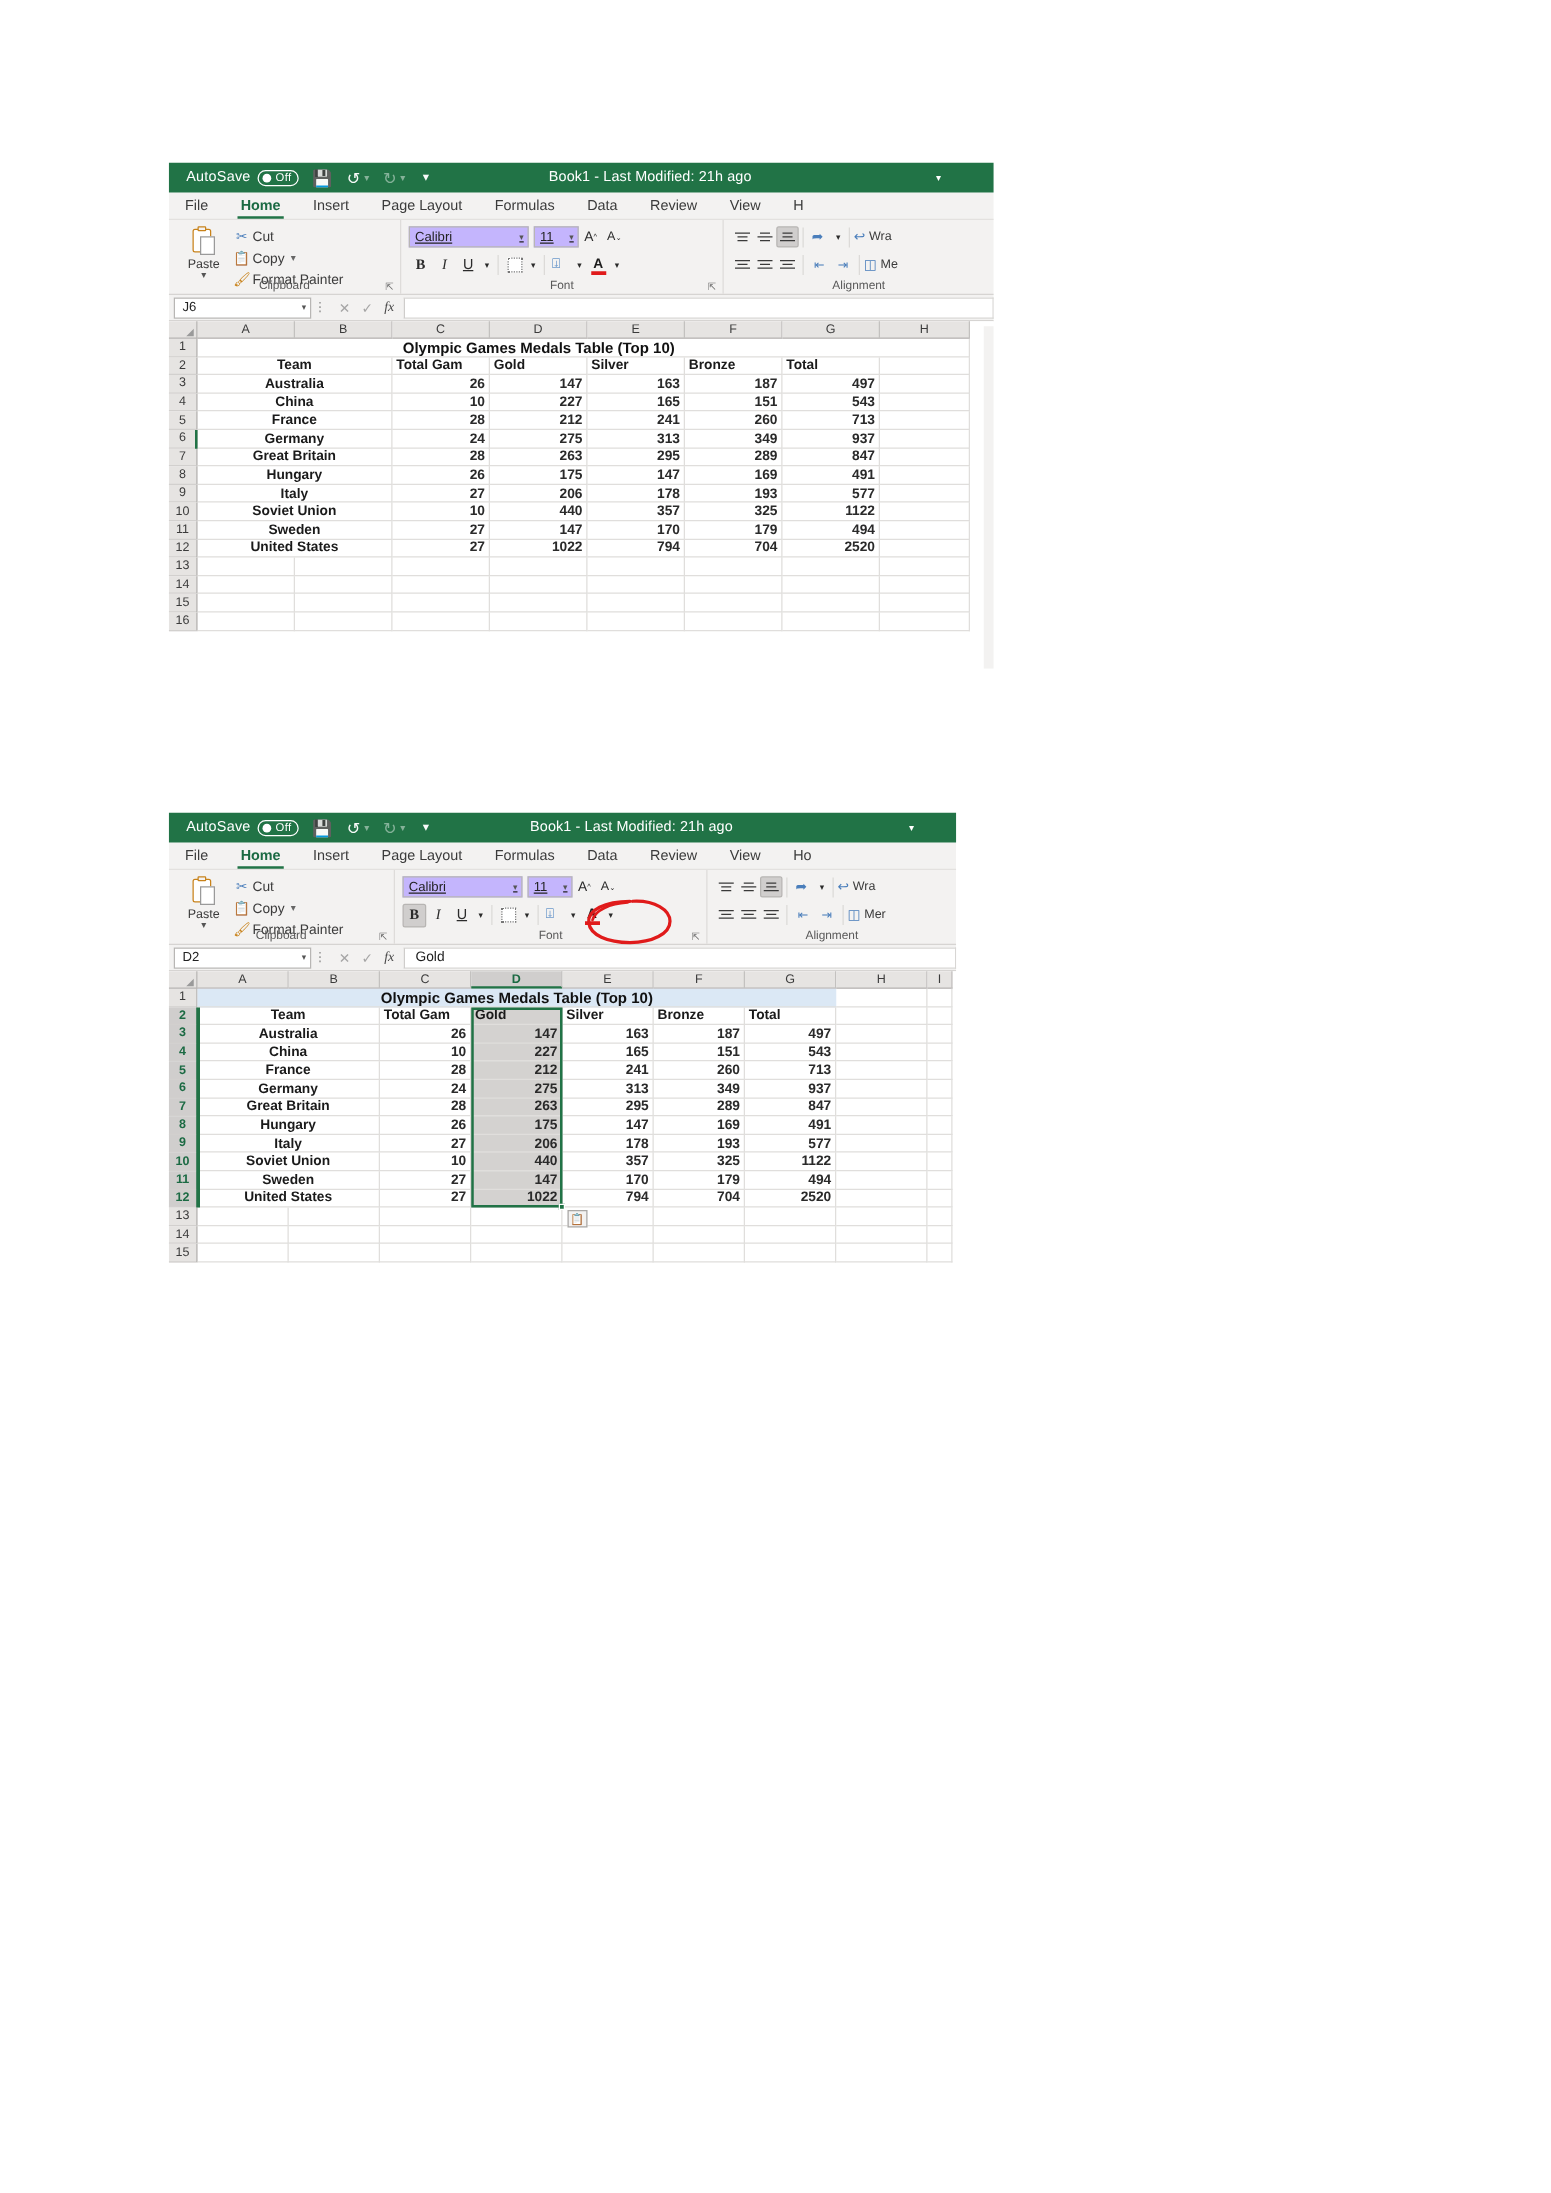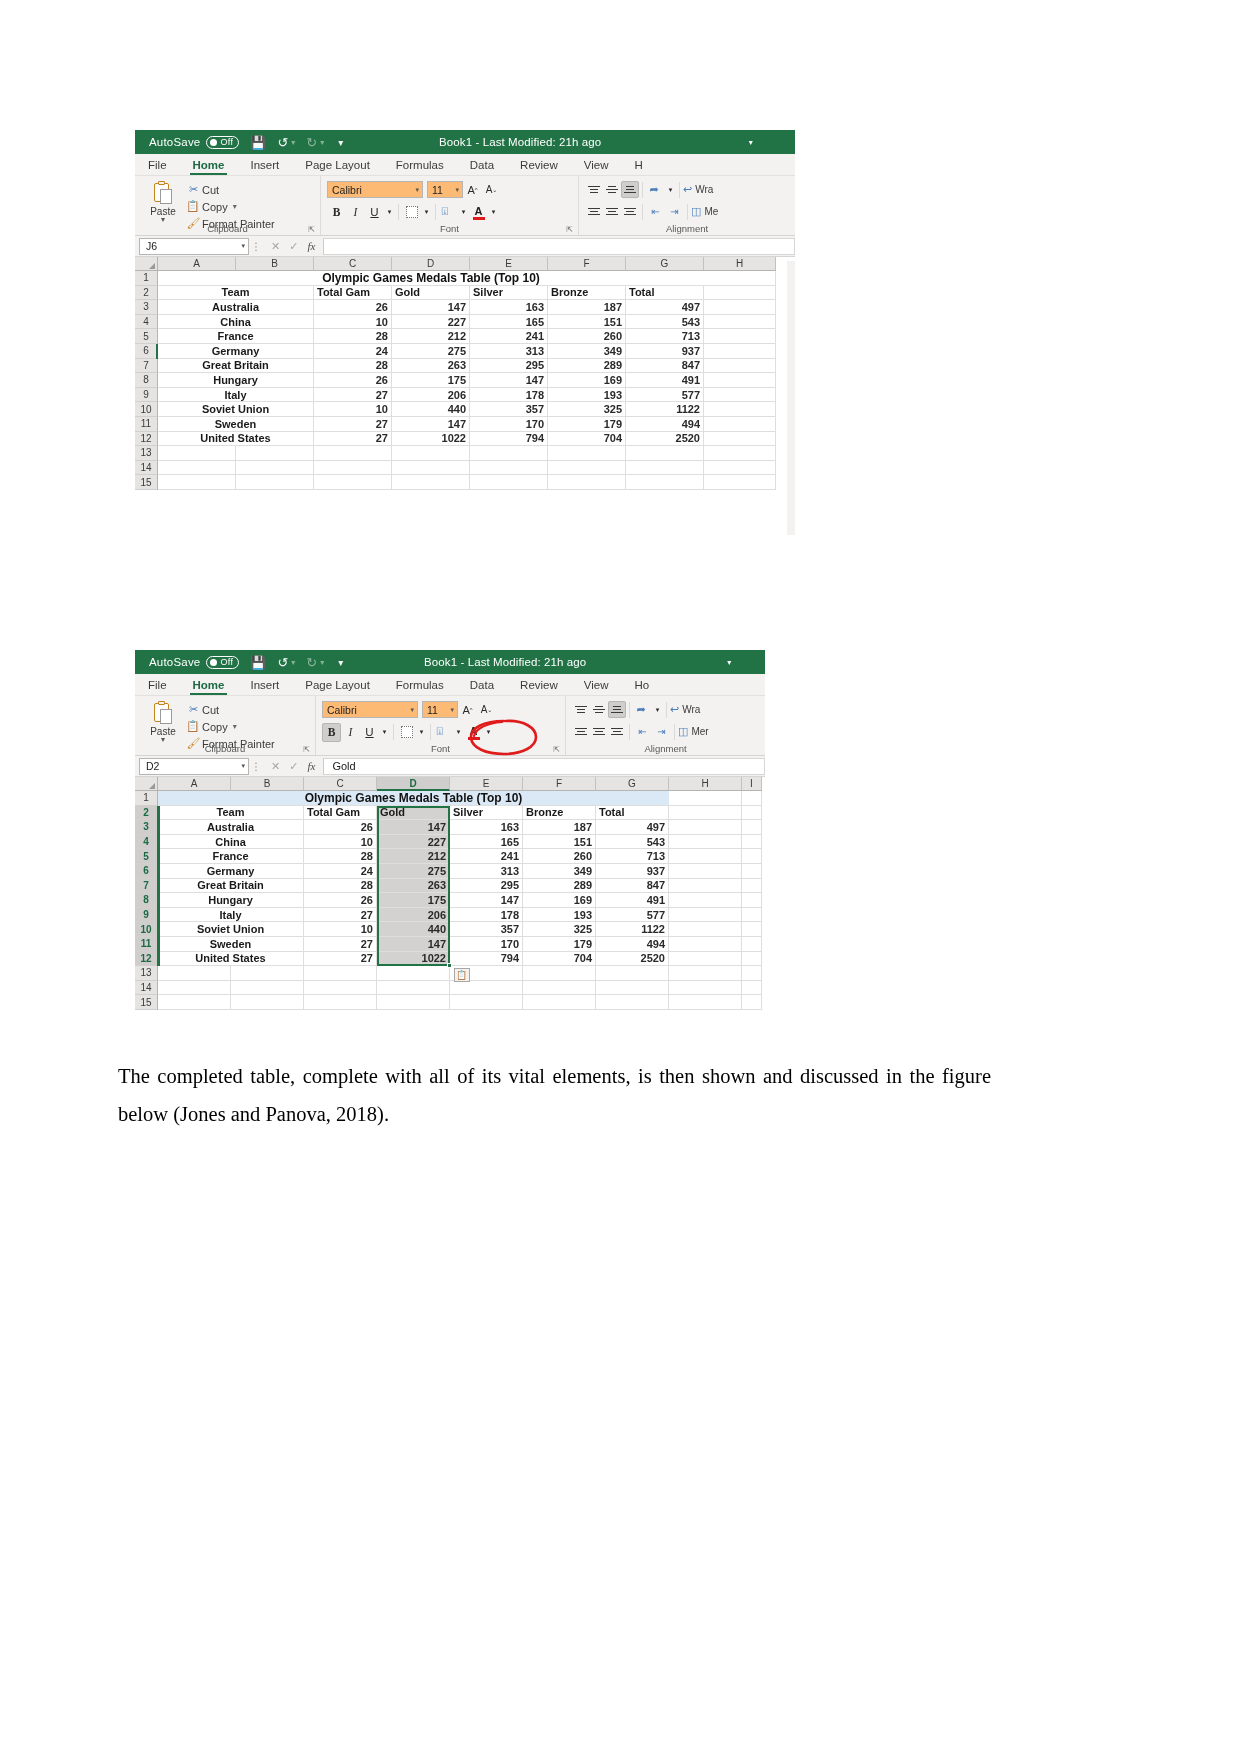--- a/index.html
+++ b/index.html
@@ -111,23 +111,23 @@
   .cut-gl { color:#4a7ebb; }
   .copy-gl { color:#5a5a5a; }
   .fp-gl { color:#c8821a; }
   .mini-caret { font-size:8px; color:#666; margin-left:5px; }
 
   
   .fontgrp { padding-top:4px; }
   .f-row1 { display:flex; align-items:center; height:19px; }
   .f-row2 { display:flex; align-items:center; height:20px; margin-top:3px; }
   .combo {
-    background:#fdba74; border:1px solid #b8b6b4; height:17px;
+    background:#c4b5fd; border:1px solid #b8b6b4; height:17px;
     display:flex; align-items:center; justify-content:space-between;
-    font-size:10.5px; padding:0 3px 0 4px; color:#222;
+    font-size:10.5px; padding:0 3px 0 4px; color:#222;text-decoration:underline;
   }
   .combo .cv { font-size:10.5px; }
   .combo .cc { font-size:7px; color:#555; }
   .fname { width:96px; }
   .fsize { width:36px; margin-left:4px; }
   .btn-ico {
     width:19px;height:19px;display:inline-flex;align-items:center;justify-content:center;
     font-size:11.5px; color:#2b2b2b; border:1px solid transparent; border-radius:2px;
   }
   .btn-ico.on { background:#d0cecd; border-color:#b7b5b3; }
@@ -579,20 +579,31 @@
           <div class="cell" style="width:78px;height:14.6px"></div>
           <div class="cell" style="width:78px;height:14.6px"></div>
           <div class="cell" style="width:78px;height:14.6px"></div>
           <div class="cell" style="width:78px;height:14.6px"></div>
           <div class="cell" style="width:78px;height:14.6px"></div>
           <div class="cell" style="width:78px;height:14.6px"></div>
           <div class="cell" style="width:72px;height:14.6px"></div>
         </div>
         <div class="grow">
           <div class="rowh" style="height:14.6px">15</div>
+          <div class="cell" style="width:78px;height:14.6px"></div>
+          <div class="cell" style="width:78px;height:14.6px"></div>
+          <div class="cell" style="width:78px;height:14.6px"></div>
+          <div class="cell" style="width:78px;height:14.6px"></div>
+          <div class="cell" style="width:78px;height:14.6px"></div>
+          <div class="cell" style="width:78px;height:14.6px"></div>
+          <div class="cell" style="width:78px;height:14.6px"></div>
+          <div class="cell" style="width:72px;height:14.6px"></div>
+        </div>
+        <div class="grow">
+          <div class="rowh" style="height:14.6px">16</div>
           <div class="cell" style="width:78px;height:14.6px"></div>
           <div class="cell" style="width:78px;height:14.6px"></div>
           <div class="cell" style="width:78px;height:14.6px"></div>
           <div class="cell" style="width:78px;height:14.6px"></div>
           <div class="cell" style="width:78px;height:14.6px"></div>
           <div class="cell" style="width:78px;height:14.6px"></div>
           <div class="cell" style="width:78px;height:14.6px"></div>
           <div class="cell" style="width:72px;height:14.6px"></div>
         </div>
         <div class="rowmark" style="left: 20.5px; top: 87px; height: 14.6px;"></div>
@@ -975,15 +986,14 @@
           <div class="cell" style="width:73px;height:14.6px"></div>
           <div class="cell" style="width:20px;height:14.6px"></div>
         </div>
         <div class="selbox" style="left: 242px; top: 28.6px; width: 73px; height: 160.6px;"></div>
         <div class="selhandle" style="left: 312px; top: 186.2px;"></div>
         <div class="paste-opts" style="left: 319px; top: 191.2px;">📋</div>
         <div class="rowmark" style="left: 22px; top: 28.6px; height: 160.6px;"></div>
       </div>
   </div>
 
-  <p class="para" style="left:118px; top:1036px; width:873px;">The completed table, complete with all of its vital elements, is then shown and discussed in the figure below (Jones and Panova, 2018).</p>
 
 </div>
 
 </body></html>

